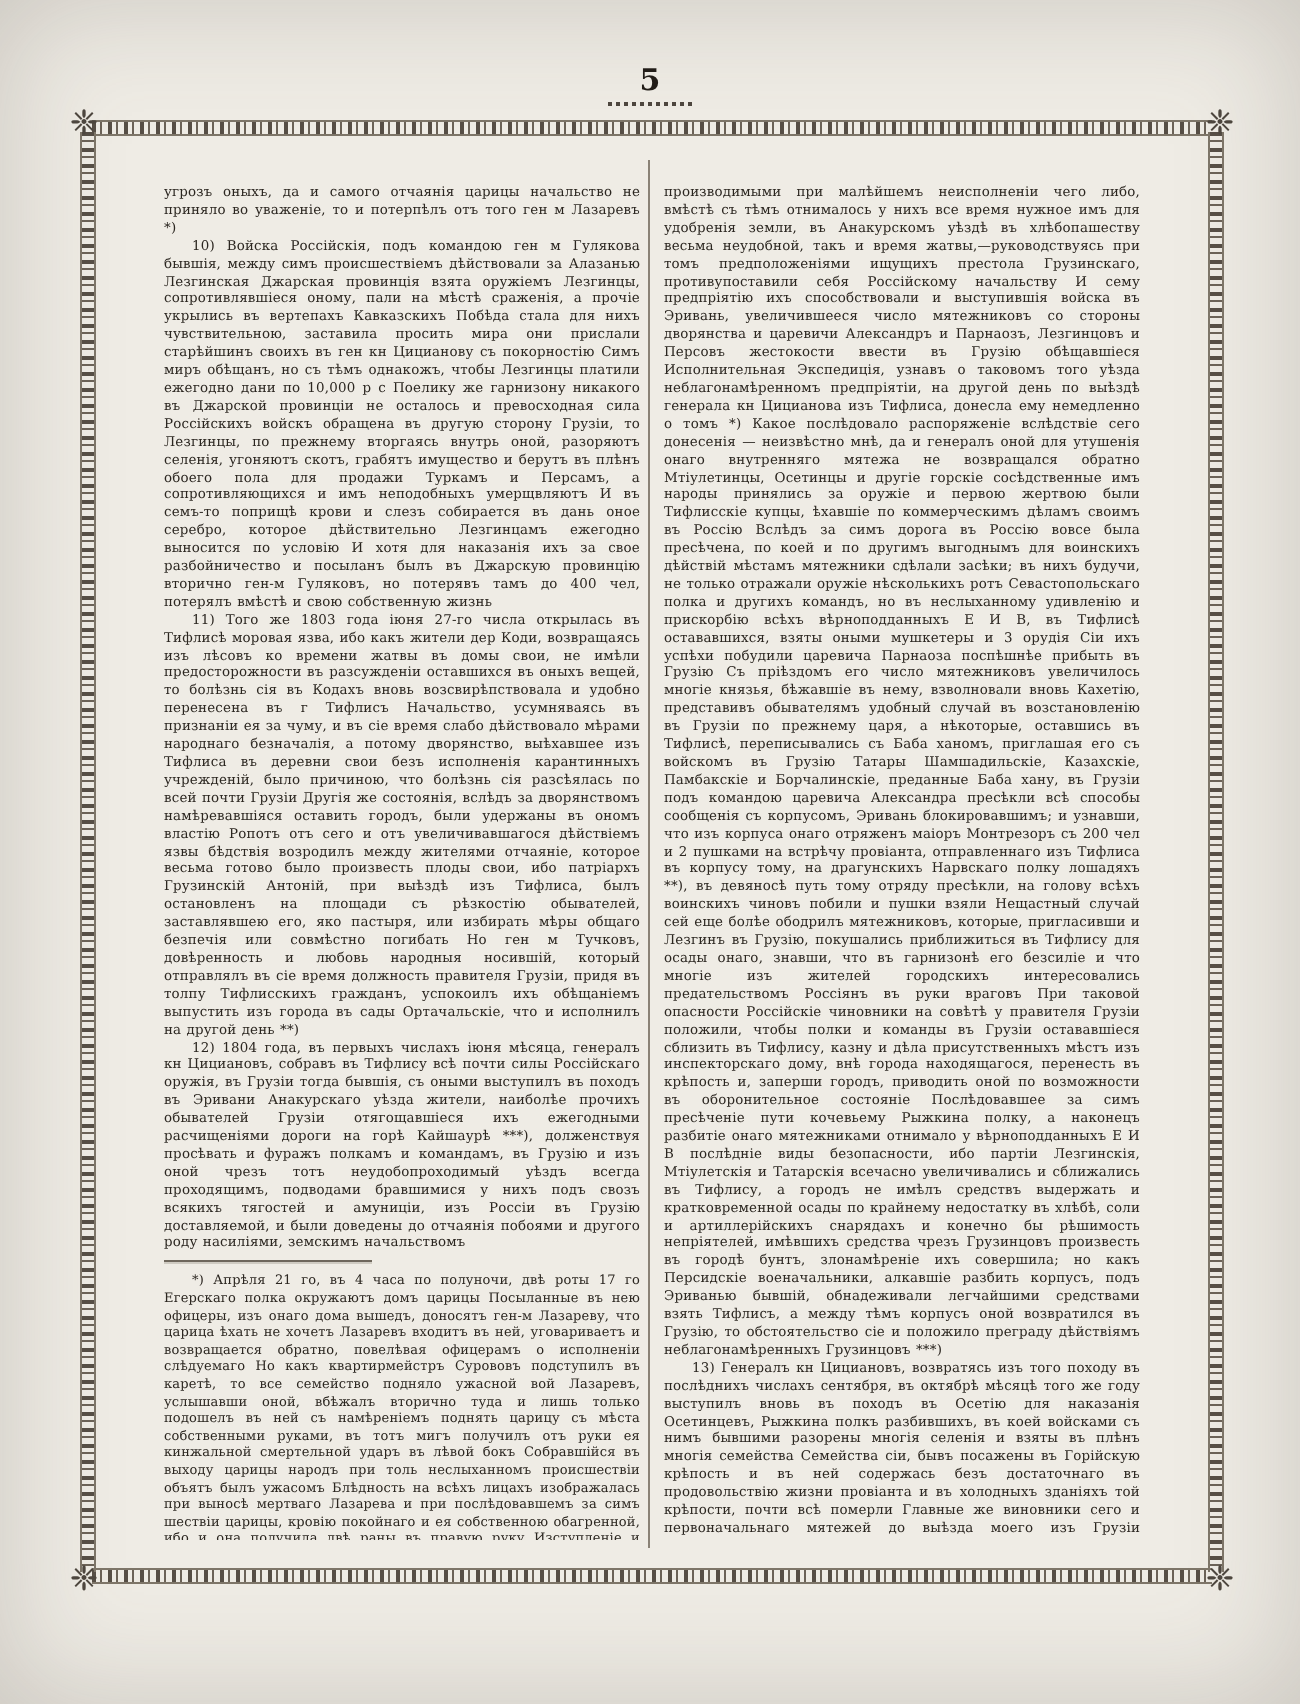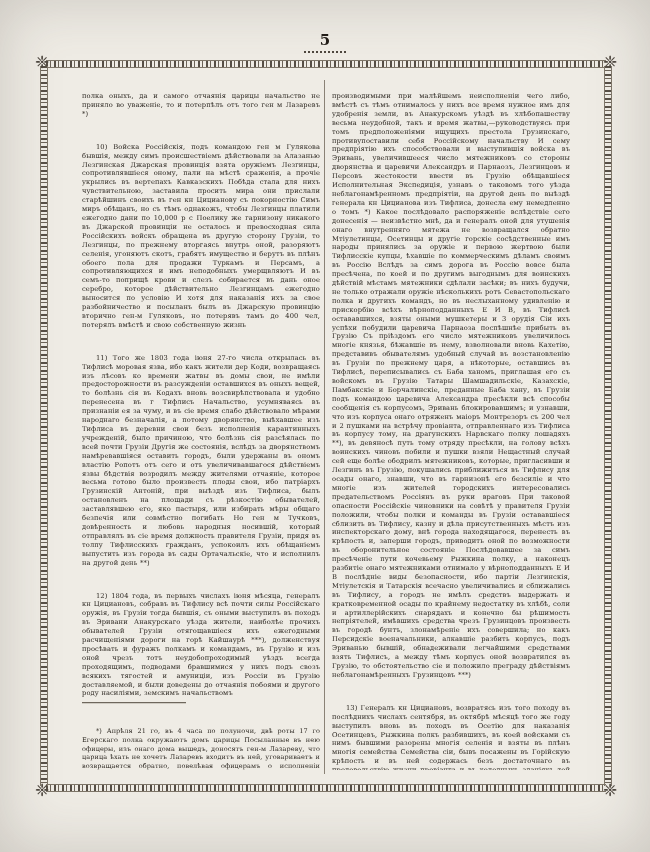--- a/index.html
+++ b/index.html
@@ -68,21 +68,21 @@
     width:238px;height:678px;overflow:hidden;
     display:flex;flex-direction:column;
     text-align:justify;
   }
   .col p{
     margin:0;
     font-size:6.7px;line-height:8.9px;
     letter-spacing:.1px;
     word-spacing:.4px;
   }
-  .col p.ind{text-indent:14px;margin-top:24px;}
+  .col p.ind{text-indent:14px;}
   .fnblock{margin-top:auto;}
   .fnrule{
     width:104px;height:1px;background:#6e675c;
     margin:4px 0 5px 0;
     box-shadow:0 1px 0 rgba(110,103,92,.25);
   }
   .fnblock p{
     font-size:6.5px;line-height:8.6px;
   }
 </style>
@@ -103,21 +103,21 @@
   <div class="corner c-tl"></div>
   <div class="corner c-tr"></div>
   <div class="corner c-bl"></div>
   <div class="corner c-br"></div>
 
   <div class="coldivider"></div>
 
   <div class="textarea">
 
     <div class="col">
-      <p>полка оныхъ, да и самого отчаянія царицы начальство не приняло во уваженіе, то и потерпѣлъ отъ того ген м Лазаревъ *)</p>
+      <p>угрозъ оныхъ, да и самого отчаянія царицы начальство не приняло во уваженіе, то и потерпѣлъ отъ того ген м Лазаревъ *)</p>
       <p class="ind">10) Войска Россійскія, подъ командою ген м Гулякова бывшія, между симъ происшествіемъ дѣйствовали за Алазанью Лезгинская Джарская провинція взята оружіемъ Лезгинцы, сопротивлявшіеся оному, пали на мѣстѣ сраженія, а прочіе укрылись въ вертепахъ Кавказскихъ Побѣда стала для нихъ чувствительною, заставила просить мира они прислали старѣйшинъ своихъ въ ген кн Цицианову съ покорностію Симъ миръ обѣщанъ, но съ тѣмъ однакожъ, чтобы Лезгинцы платили ежегодно дани по 10,000 р с Поелику же гарнизону никакого въ Джарской провинціи не осталось и превосходная сила Россійскихъ войскъ обращена въ другую сторону Грузіи, то Лезгинцы, по прежнему вторгаясь внутрь оной, разоряютъ селенія, угоняютъ скотъ, грабятъ имущество и берутъ въ плѣнъ обоего пола для продажи Туркамъ и Персамъ, а сопротивляющихся и имъ неподобныхъ умерщвляютъ И въ семъ-то поприщѣ крови и слезъ собирается въ дань оное серебро, которое дѣйствительно Лезгинцамъ ежегодно выносится по условію И хотя для наказанія ихъ за свое разбойничество и посыланъ былъ въ Джарскую провинцію вторично ген-м Гуляковъ, но потерявъ тамъ до 400 чел, потерялъ вмѣстѣ и свою собственную жизнь</p>
       <p class="ind">11) Того же 1803 года іюня 27-го числа открылась въ Тифлисѣ моровая язва, ибо какъ жители дер Коди, возвращаясь изъ лѣсовъ ко времени жатвы въ домы свои, не имѣли предосторожности въ разсужденіи оставшихся въ оныхъ вещей, то болѣзнь сія въ Кодахъ вновь возсвирѣпствовала и удобно перенесена въ г Тифлисъ Начальство, усумняваясь въ признаніи ея за чуму, и въ сіе время слабо дѣйствовало мѣрами народнаго безначалія, а потому дворянство, выѣхавшее изъ Тифлиса въ деревни свои безъ исполненія карантинныхъ учрежденій, было причиною, что болѣзнь сія разсѣялась по всей почти Грузіи Другія же состоянія, вслѣдъ за дворянствомъ намѣревавшіяся оставить городъ, были удержаны въ ономъ властію Ропотъ отъ сего и отъ увеличивавшагося дѣйствіемъ язвы бѣдствія возродилъ между жителями отчаяніе, которое весьма готово было произвесть плоды свои, ибо патріархъ Грузинскій Антоній, при выѣздѣ изъ Тифлиса, былъ остановленъ на площади съ рѣзкостію обывателей, заставлявшею его, яко пастыря, или избирать мѣры общаго безпечія или совмѣстно погибать Но ген м Тучковъ, довѣренность и любовь народныя носившій, который отправлялъ въ сіе время должность правителя Грузіи, придя въ толпу Тифлисскихъ гражданъ, успокоилъ ихъ обѣщаніемъ выпустить изъ города въ сады Ортачальскіе, что и исполнилъ на другой день **)</p>
       <p class="ind">12) 1804 года, въ первыхъ числахъ іюня мѣсяца, генералъ кн Цициановъ, собравъ въ Тифлису всѣ почти силы Россійскаго оружія, въ Грузіи тогда бывшія, съ оными выступилъ въ походъ въ Эривани Анакурскаго уѣзда жители, наиболѣе прочихъ обывателей Грузіи отягощавшіеся ихъ ежегодными расчищеніями дороги на горѣ Кайшаурѣ ***), долженствуя просѣвать и фуражъ полкамъ и командамъ, въ Грузію и изъ оной чрезъ тотъ неудобопроходимый уѣздъ всегда проходящимъ, подводами бравшимися у нихъ подъ свозъ всякихъ тягостей и амуниціи, изъ Россіи въ Грузію доставляемой, и были доведены до отчаянія побоями и другого роду насиліями, земскимъ начальствомъ</p>
       <div class="fnblock">
         <div class="fnrule"></div>
         <p class="ind">*) Апрѣля 21 го, въ 4 часа по полуночи, двѣ роты 17 го Егерскаго полка окружаютъ домъ царицы Посыланные въ нею офицеры, изъ онаго дома вышедъ, доносятъ ген-м Лазареву, что царица ѣхать не хочетъ Лазаревъ входитъ въ ней, уговариваетъ и возвращается обратно, повелѣвая офицерамъ о исполненіи слѣдуемаго Но какъ квартирмейстръ Сурововъ подступилъ въ каретѣ, то все семейство подняло ужасной вой Лазаревъ, услышавши оной, вбѣжалъ вторично туда и лишь только подошелъ въ ней съ намѣреніемъ поднять царицу съ мѣста собственными руками, въ тотъ мигъ получилъ отъ руки ея кинжальной смертельной ударъ въ лѣвой бокъ Собравшійся въ выходу царицы народъ при толь неслыханномъ происшествіи объятъ былъ ужасомъ Блѣдность на всѣхъ лицахъ изображалась при выносѣ мертваго Лазарева и при послѣдовавшемъ за симъ шествіи царицы, кровію покойнаго и ея собственною обагренной, ибо и она получила двѣ раны въ правую руку Изступленіе и бездѣйственное отчаяніе царевны Тамары съ малолѣтними братьями въ кругу державшихъ ихъ штыковъ заключало безпримѣрную сцену сію</p>
 
       </div>
     </div>
 

